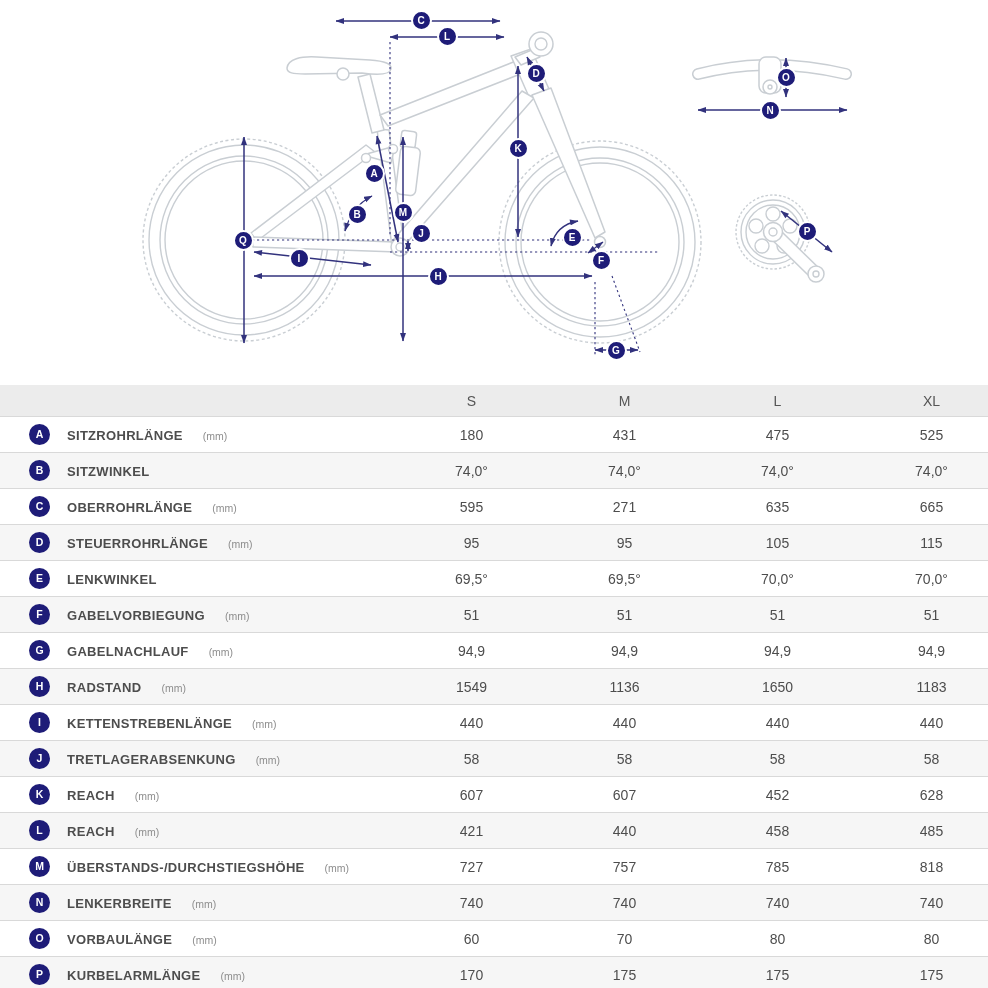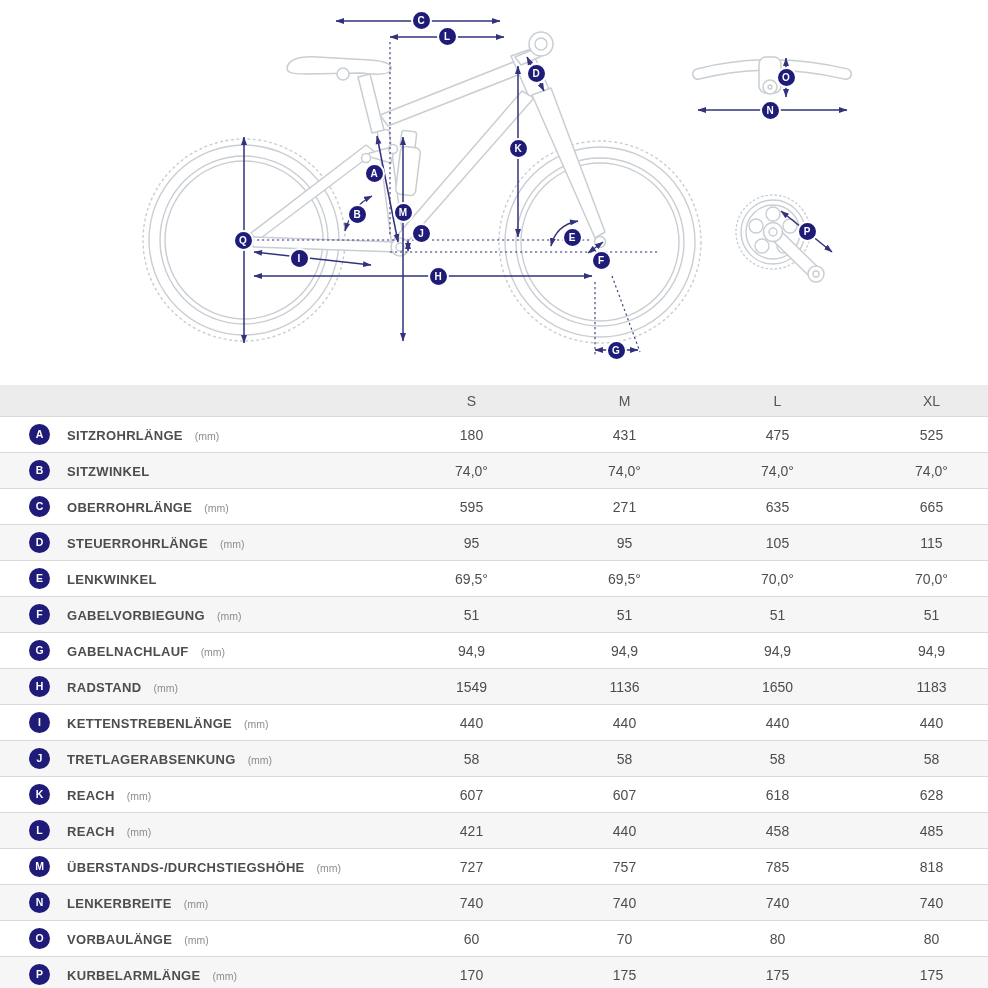--- a/index.html
+++ b/index.html
@@ -24,21 +24,21 @@
   table.geo col.c-xl{width:134px;}
   table.geo thead th{background:#ececec;height:29px;font-size:14px;font-weight:400;color:#555;text-align:center;}
   table.geo tbody td{height:33px;border-top:1px solid #d9d9d9;vertical-align:middle;}
   table.geo tbody tr:nth-child(even){background:#f6f6f6;}
   td.badge-cell{padding-left:29px;}
   td.val{text-align:center;font-size:14px;color:#4d4d4d;}
   th.h-xl,td.val-xl{padding-left:22px;}
   .tbadge{display:inline-block;width:21px;height:21px;border-radius:50%;background:#1e1c78;
     color:#fff;font-weight:700;font-size:10.5px;line-height:21px;text-align:center;}
   .mname{font-weight:700;color:#4d4d4d;font-size:13px;letter-spacing:.3px;}
-  .munit{font-size:10.5px;color:#8d8d8d;font-weight:400;margin-left:12px;}
+  .munit{font-size:10.5px;color:#8d8d8d;font-weight:400;margin-left:20px;}
 </style>
 </head>
 <body>
 
 <div class="diagram">
   <svg width="988" height="385" viewBox="0 0 988 385">
     <defs>
       <marker id="ae" markerWidth="9" markerHeight="7" refX="8" refY="3" orient="auto" markerUnits="userSpaceOnUse">
         <path d="M0,0L8.5,3L0,6Z" fill="#32327d"></path>
       </marker>
@@ -257,21 +257,21 @@
       <td class="val">58</td>
       <td class="val">58</td>
       <td class="val">58</td>
       <td class="val val-xl">58</td>
     </tr>
     <tr>
       <td class="badge-cell"><span class="tbadge">K</span></td>
       <td><span class="mname">REACH</span><span class="munit">(mm)</span></td>
       <td class="val">607</td>
       <td class="val">607</td>
-      <td class="val">618</td>
+      <td class="val">452</td>
       <td class="val val-xl">628</td>
     </tr>
     <tr>
       <td class="badge-cell"><span class="tbadge">L</span></td>
       <td><span class="mname">REACH</span><span class="munit">(mm)</span></td>
       <td class="val">421</td>
       <td class="val">440</td>
       <td class="val">458</td>
       <td class="val val-xl">485</td>
     </tr>

